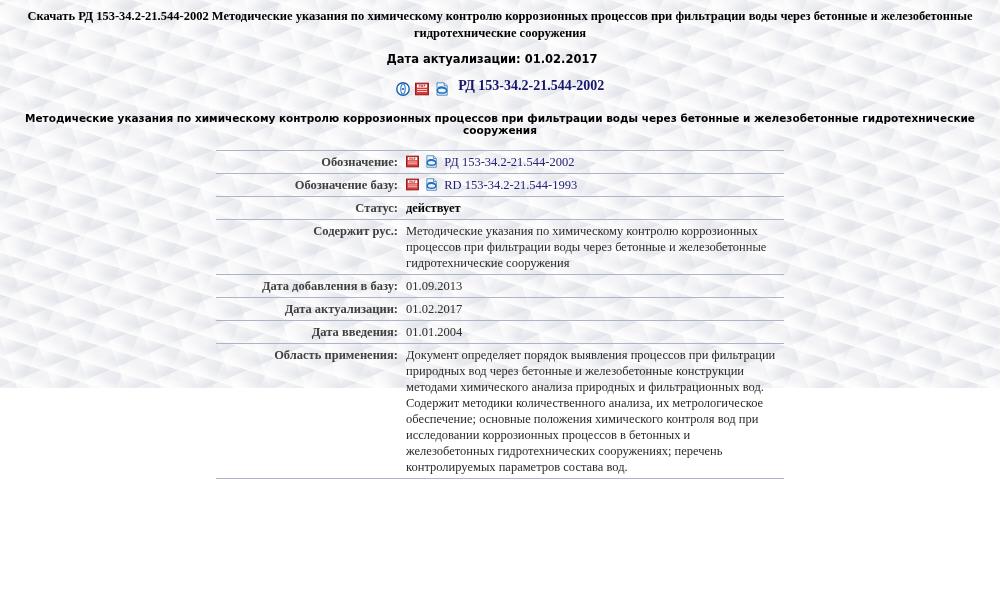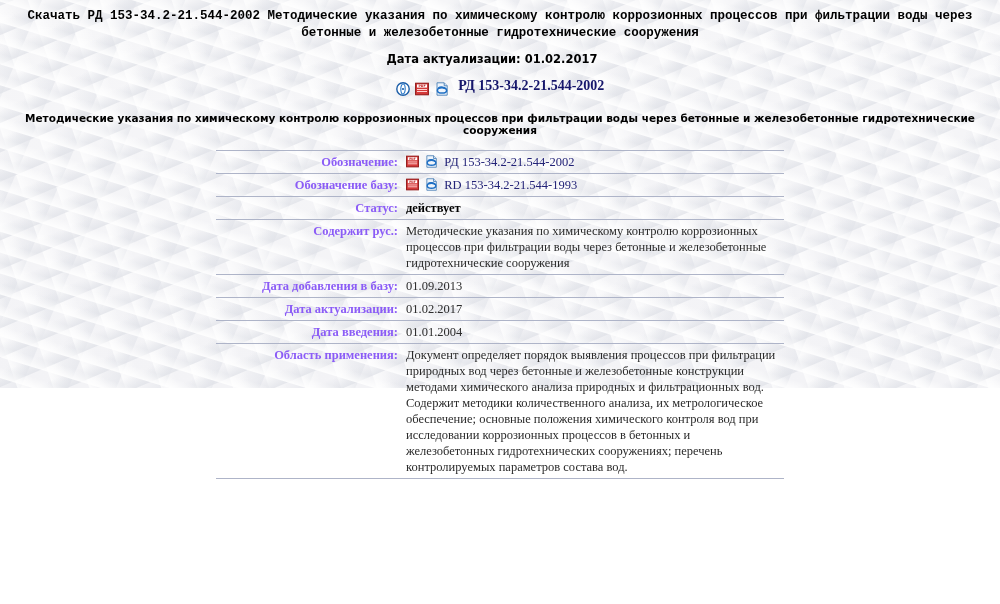--- a/index.html
+++ b/index.html
@@ -35,21 +35,21 @@
   }
 
   #page {
     position: relative;
     z-index: 1;
     width: 1000px;
   }
 
   
   .doc-title {
-    font-family: Liberation Mono, monospace;
+    font-family: Liberation Serif, serif;
     font-weight: bold;
     font-size: 12.5px;
     line-height: 17px;
     text-align: center;
     margin: 0;
     padding: 8px 4px 0 4px;
   }
   .actual-date {
     font-family: "DejaVu Sans", "Liberation Sans", sans-serif;
     font-weight: bold;
@@ -101,21 +101,21 @@
     padding: 3px 4px 3px 4px;
     vertical-align: top;
     line-height: 16px;
   }
   td.lbl {
     text-align: right;
     font-weight: bold;
     white-space: nowrap;
     width: 178px;
     font-family: "Liberation Serif", "DejaVu Serif", serif;
-    color: #8b5cf6;
+    color: #404040;
     padding-right: 5px;
     margin-top: 20px;
   }
   td.val {
     text-align: left;
     color: #2b2b2b;
     font-family: "Liberation Serif", "DejaVu Serif", serif;
   }
   td.val a, .link {
     color: #222277;

